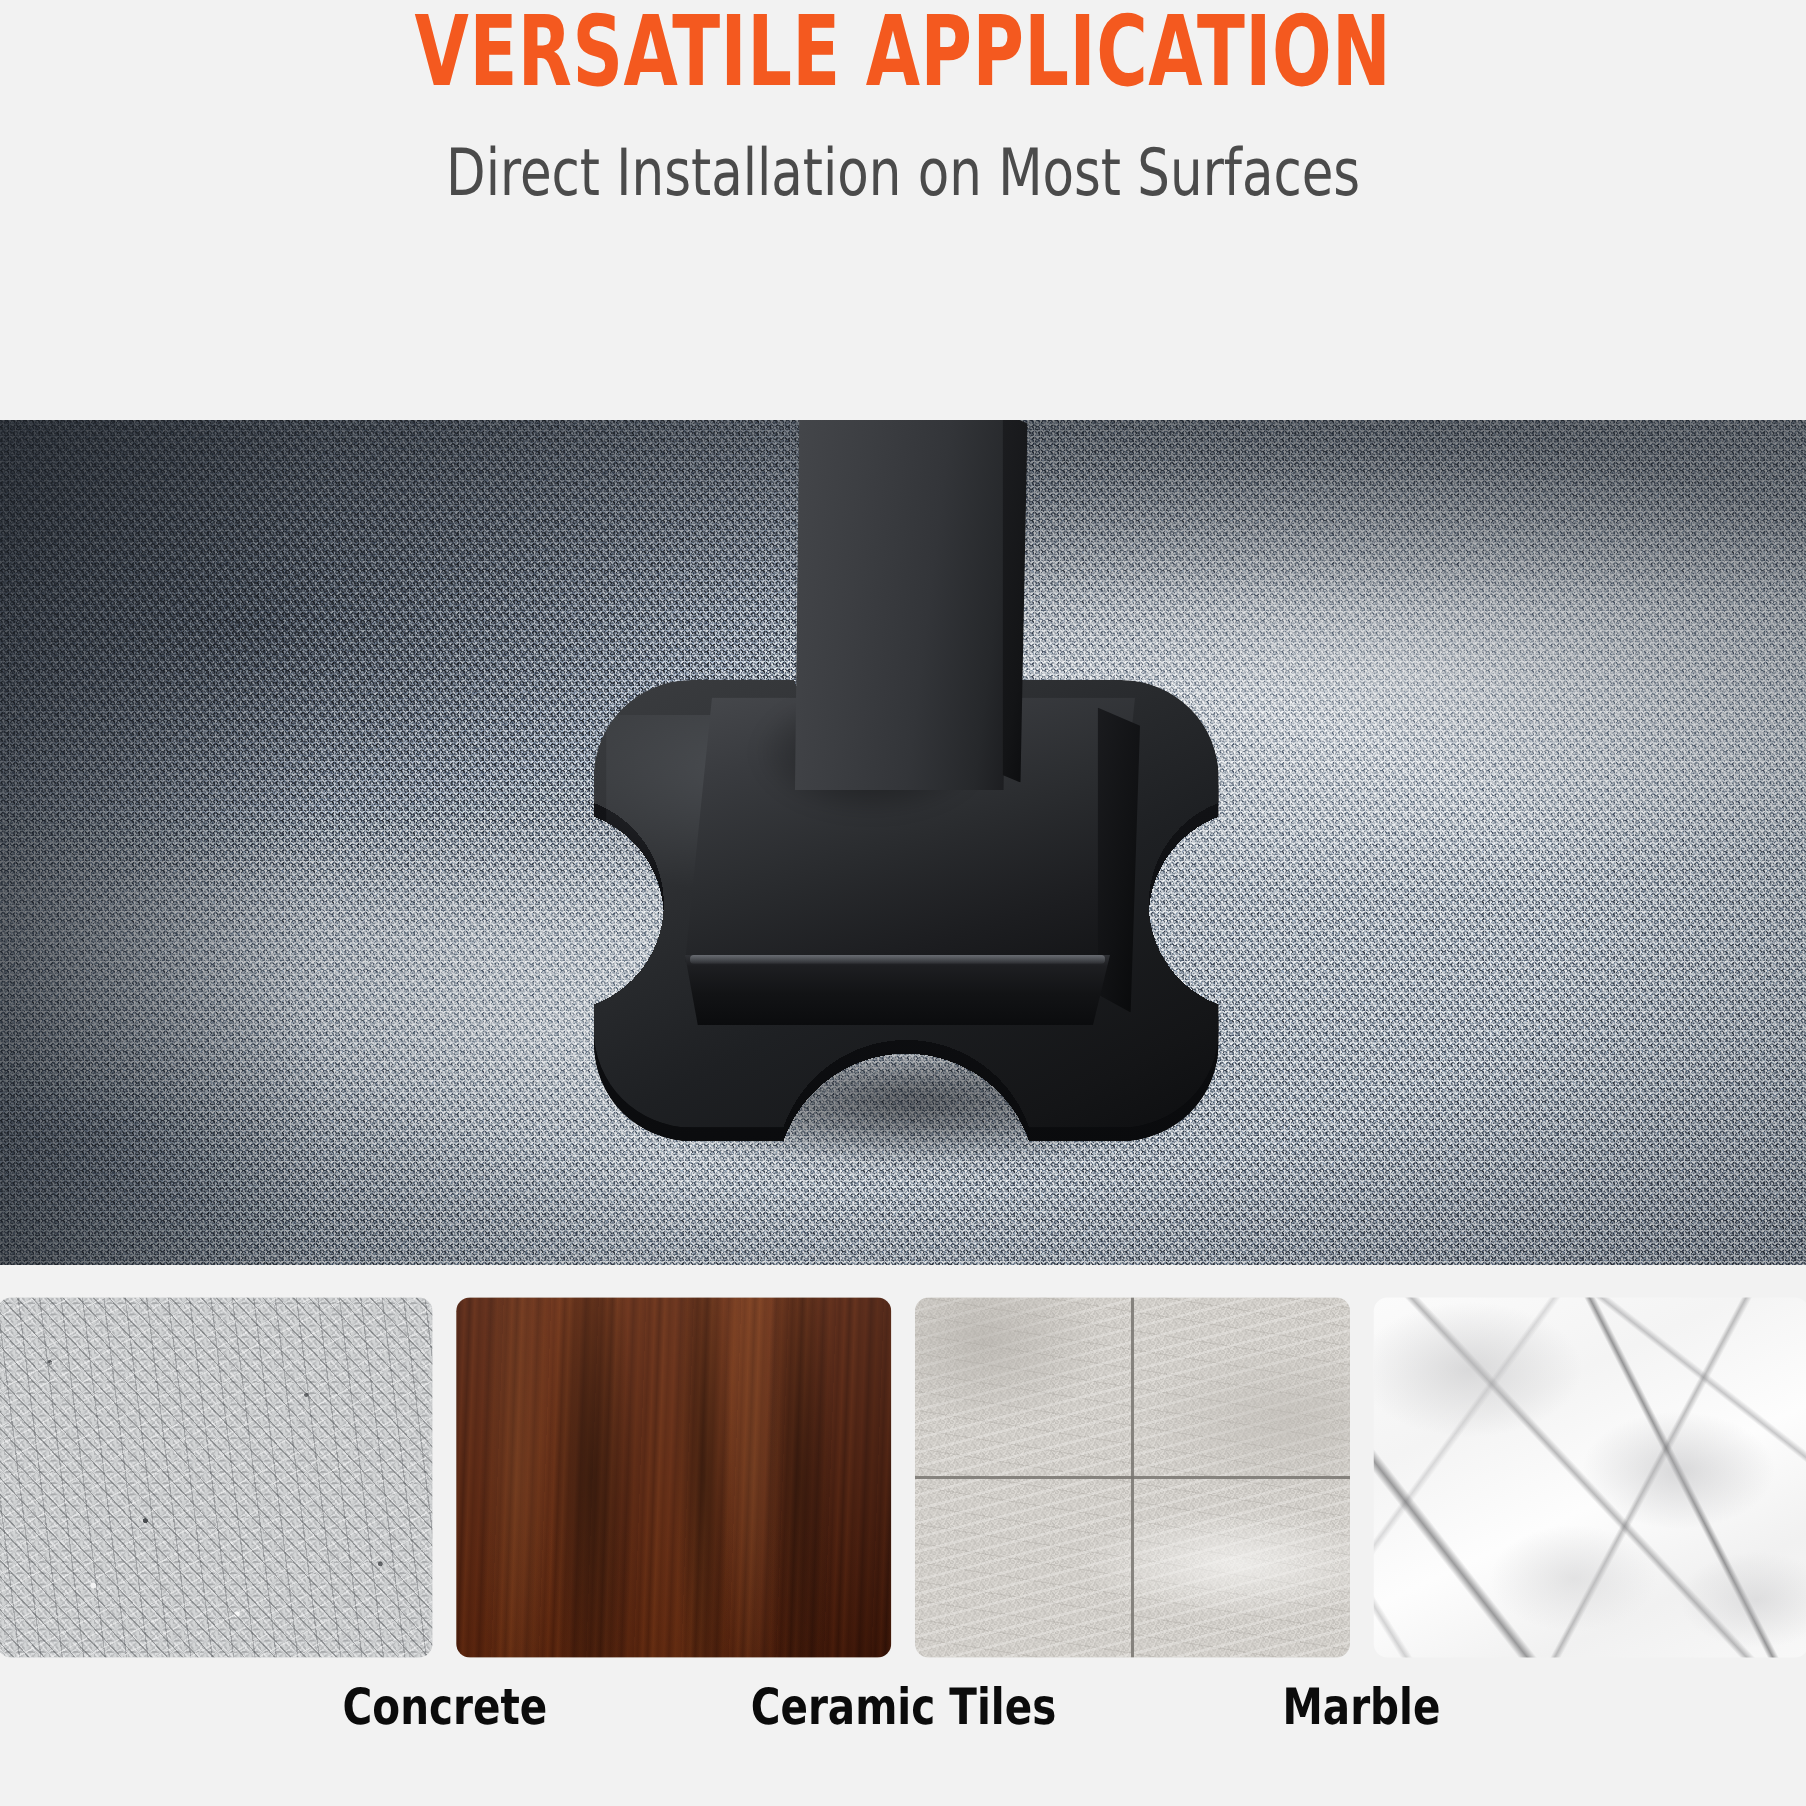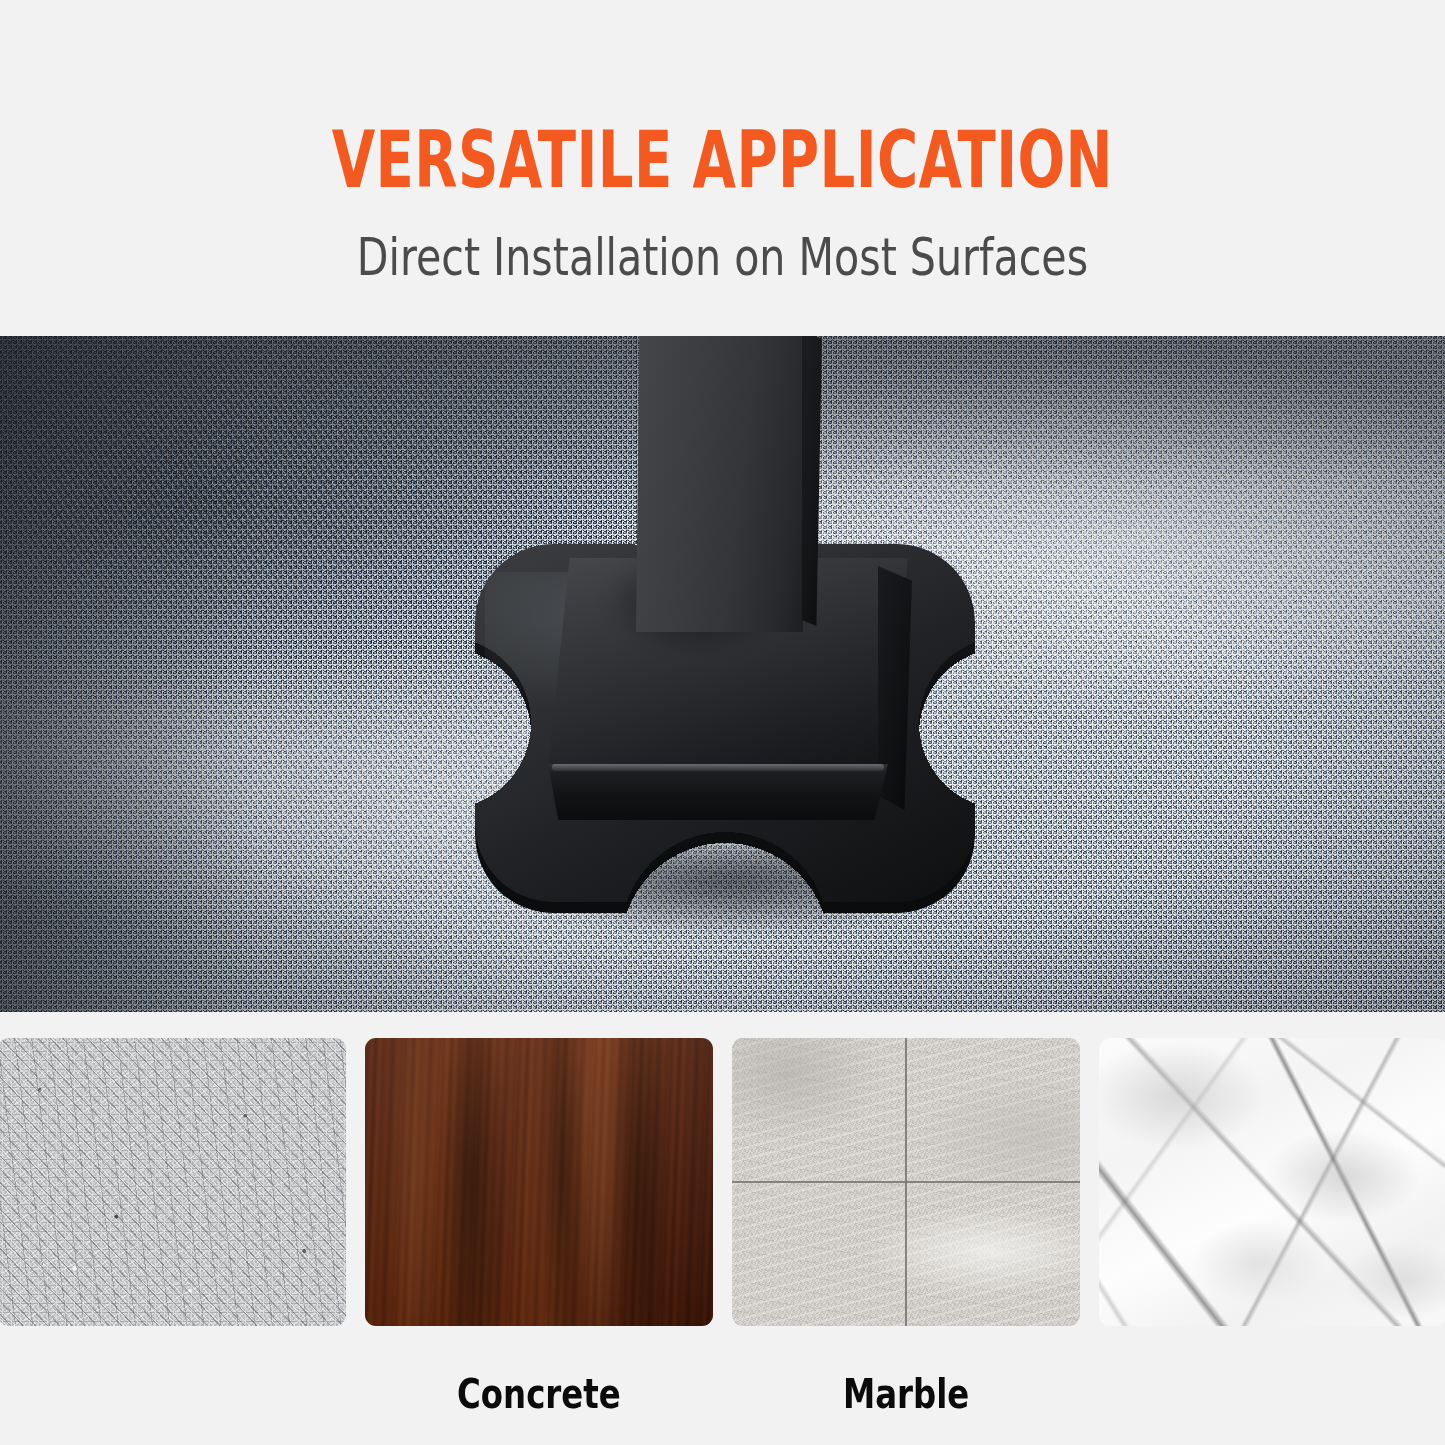--- a/index.html
+++ b/index.html
@@ -26,21 +26,20 @@
     left: 0;
     top: 0;
     width: 1445px;
     height: 264px;
     background: #f2f2f2;
     display: flex;
     flex-direction: column;
     align-items: center;
     justify-content: flex-start;
     box-sizing: border-box;
-    padding-top: 118px;
   }
   .headline {
     color: #f4591f;
     font-family: "Liberation Sans Narrow", "DejaVu Sans Condensed", "Liberation Sans", sans-serif;
     font-weight: bold;
     font-size: 78px;
     line-height: 84px;
     letter-spacing: 0.5px;
     transform: scaleX(0.80);
     transform-origin: center center;
@@ -392,21 +391,20 @@
   
   .caption-row {
     position: absolute;
     left: 0;
     top: 1342px;
     width: 1445px;
     height: 70px;
     display: flex;
     justify-content: center;
     gap: 19px;
-    margin-top: 28px;
   }
   .caption {
     width: 348px;
     flex: 0 0 auto;
     text-align: center;
     color: #0b0b0b;
     font-family: "Liberation Sans Narrow", "DejaVu Sans Condensed", "Liberation Sans", sans-serif;
     font-weight: bold;
     font-size: 40px;
     line-height: 48px;
@@ -463,17 +461,20 @@
     <div class="swatch sw-wood"></div>
     <div class="swatch sw-tile"></div>
     <div class="swatch sw-marble"></div>
   </div>
 
   <div class="caption-row">
     <div class="caption">
       <span>Concrete</span>
     </div>
     <div class="caption">
+      <span>Ceramic Tiles</span>
+    </div>
+    <div class="caption">
       <span>Marble</span>
     </div>
   </div>
 
 </div>
 
 </body></html>

